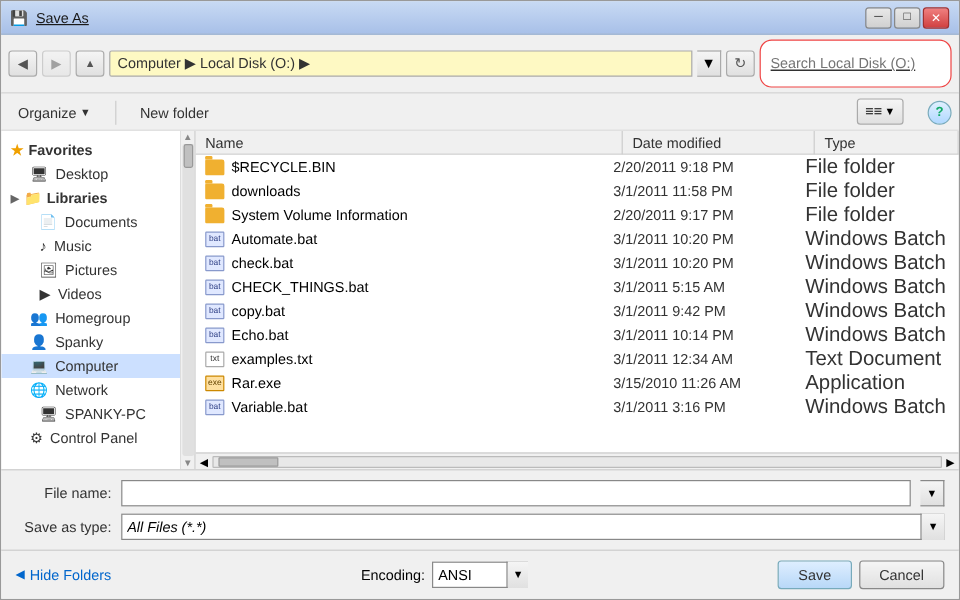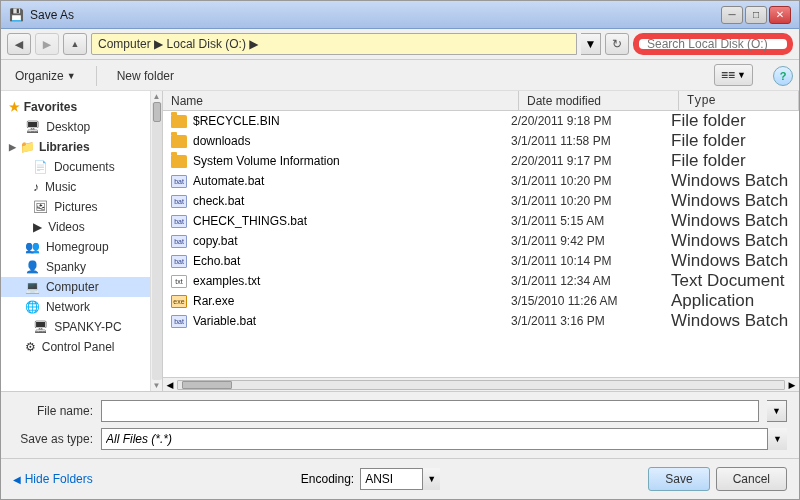--- a/index.html
+++ b/index.html
@@ -3,33 +3,33 @@
   <meta charset="utf-8">
   <style>
     * { box-sizing: border-box; margin: 0; padding: 0; font-family: 'Segoe UI', Tahoma, Geneva, Verdana, sans-serif; font-size: 12px; }
     body { background: #f0f0f0; }
     
     .window { width: 800px; height: 500px; background: #f0f0f0; border: 1px solid #999; box-shadow: 2px 2px 8px rgba(0,0,0,0.3); display: flex; flex-direction: column; }
     
     
     .titlebar { background: linear-gradient(to bottom, #c8daf4 0%, #a8c0e8 100%); height: 28px; display: flex; align-items: center; padding: 0 8px; justify-content: space-between; border-bottom: 1px solid #7a9cc8; }
     .titlebar-left { display: flex; align-items: center; gap: 6px; }
-    .titlebar-title { font-size: 12px; color: #1a1a1a; font-weight: normal; }
+    .titlebar-title { font-size: 12px; color: #1a1a1a; font-weight: normal; text-decoration: underline; }
     .titlebar-buttons { display: flex; gap: 2px; }
     .titlebar-btn { width: 22px; height: 18px; display: flex; align-items: center; justify-content: center; font-size: 10px; border: 1px solid #888; border-radius: 3px; cursor: pointer; background: linear-gradient(to bottom, #e8e8e8, #d0d0d0); color: #333; }
     .titlebar-btn.close { background: linear-gradient(to bottom, #f08080, #d04040); color: white; border-color: #a03030; }
     
     
     .addressbar { background: #f0f0f0; padding: 4px 6px; display: flex; align-items: center; gap: 4px; border-bottom: 1px solid #ccc; }
     .nav-btn { width: 24px; height: 22px; background: linear-gradient(to bottom, #f5f5f5, #e0e0e0); border: 1px solid #aaa; border-radius: 3px; display: flex; align-items: center; justify-content: center; cursor: pointer; font-size: 11px; color: #555; }
     .address-box { flex: 1; height: 22px; background: #fef9c3; border: 1px solid #aaa; border-radius: 2px; display: flex; align-items: center; padding: 0 6px; }
     .address-path { color: #333; font-size: 12px; }
     .address-dropdown { background: linear-gradient(to bottom, #f5f5f5, #e0e0e0); border: 1px solid #aaa; border-left: none; height: 22px; width: 20px; display: flex; align-items: center; justify-content: center; cursor: pointer; }
     .refresh-btn { width: 24px; height: 22px; background: linear-gradient(to bottom, #f5f5f5, #e0e0e0); border: 1px solid #aaa; border-radius: 3px; display: flex; align-items: center; justify-content: center; cursor: pointer; color: #555; }
-    .search-box { width: 160px; height: 22px; background: white; border: 6px solid #ef4444; border-radius: 10px; display: flex; align-items: center; padding: 0 8px; gap: 4px; }
+    .search-box { width: 160px; height: 40px; background: white; border: 1px solid #ef4444; border-radius: 10px; display: flex; align-items: center; padding: 0 8px; gap: 4px; text-decoration: underline; }
     .search-input { border: none; outline: none; font-size: 12px; flex: 1; color: #666; background: transparent; }
     
     
     .toolbar { background: #f0f0f0; padding: 4px 6px; display: flex; align-items: flex-end; gap: 8px; border-bottom: 1px solid #ddd; }
     .toolbar-btn { display: flex; align-items: center; gap: 3px; padding: 3px 8px; background: transparent; border: none; cursor: pointer; border-radius: 3px; font-size: 12px; color: #333; }
     .toolbar-separator { width: 1px; height: 20px; background: #ccc; margin: 0 4px; }
     .views-btn { display: flex; align-items: center; gap: 2px; padding: 3px 6px; background: linear-gradient(to bottom, #f5f5f5, #e0e0e0); border: 1px solid #aaa; border-radius: 3px; cursor: pointer; }
     .help-btn { width: 20px; height: 20px; background: linear-gradient(to bottom, #dff0ff, #b0d8ff); border: 1px solid #7ab; border-radius: 50%; display: flex; align-items: center; justify-content: center; font-size: 11px; color: #1a6; cursor: pointer; font-weight: bold; }
     
     
@@ -42,21 +42,21 @@
     .nav-item.selected { background: #cce0ff; }
     .nav-item.indent1 { padding-left: 24px; }
     .nav-item.indent2 { padding-left: 32px; }
     
     
     .right-panel { flex: 1; display: flex; flex-direction: column; overflow: hidden; }
     .file-list-header { display: flex; background: #f0f0f0; border-bottom: 1px solid #ccc; padding: 0; height: 20px; }
     .file-list-header-item { display: flex; align-items: center; padding: 0 8px; font-size: 12px; color: #333; border-right: 1px solid #ccc; height: 20px; cursor: pointer; }
     .file-list-header-item.name { flex: 1; }
     .file-list-header-item.date { width: 160px; }
-    .file-list-header-item.type { width: 120px; font-family: Liberation Mono, monospace; }
+    .file-list-header-item.type { width: 120px; }
     .file-list { flex: 1; overflow-y: auto; background: white; }
     .file-item { display: flex; align-items: center; padding: 1px 8px; height: 20px; cursor: pointer; }
     .file-name { flex: 1; font-size: 12px; color: #000; }
     .file-date { width: 160px; font-size: 12px; color: #333; }
     .file-type { width: 120px; font-size: 17px; color: #333; }
     
     
     .hscrollbar { height: 14px; background: #f0f0f0; border-top: 1px solid #ccc; display: flex; align-items: center; }
     
     

